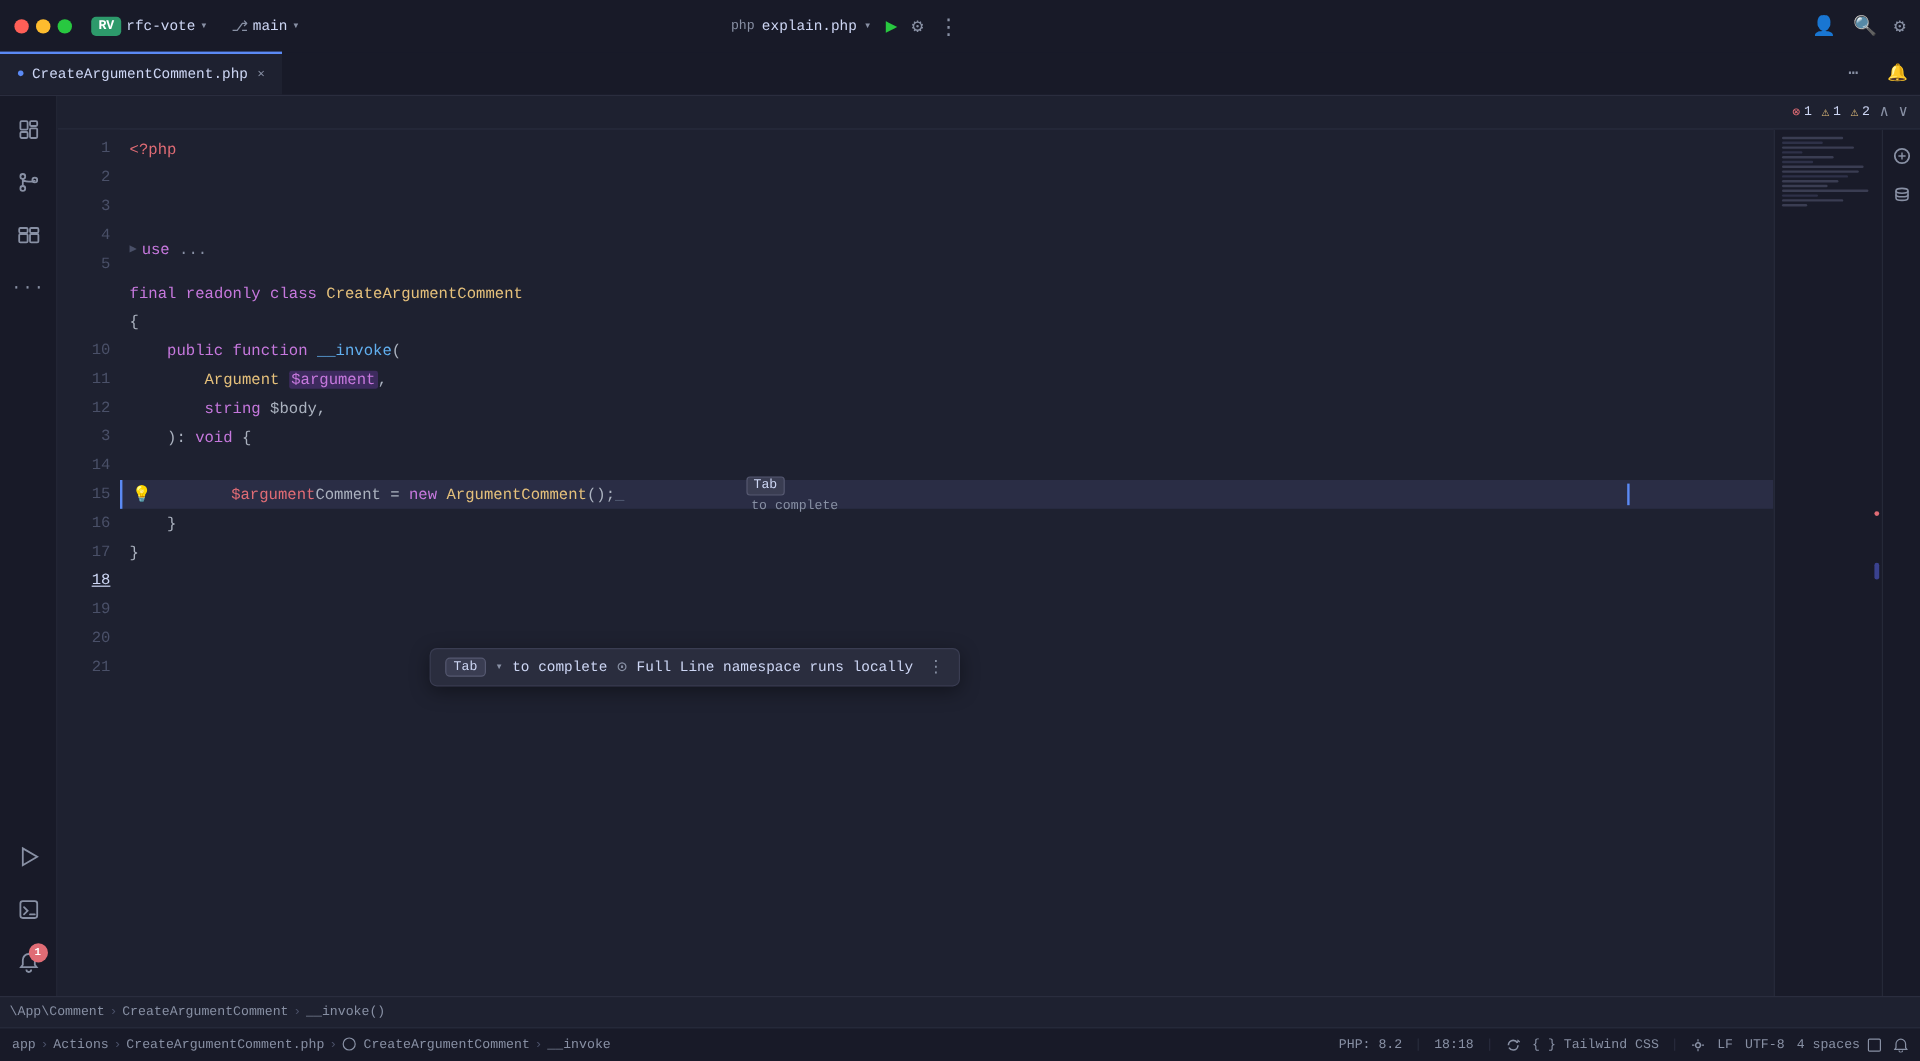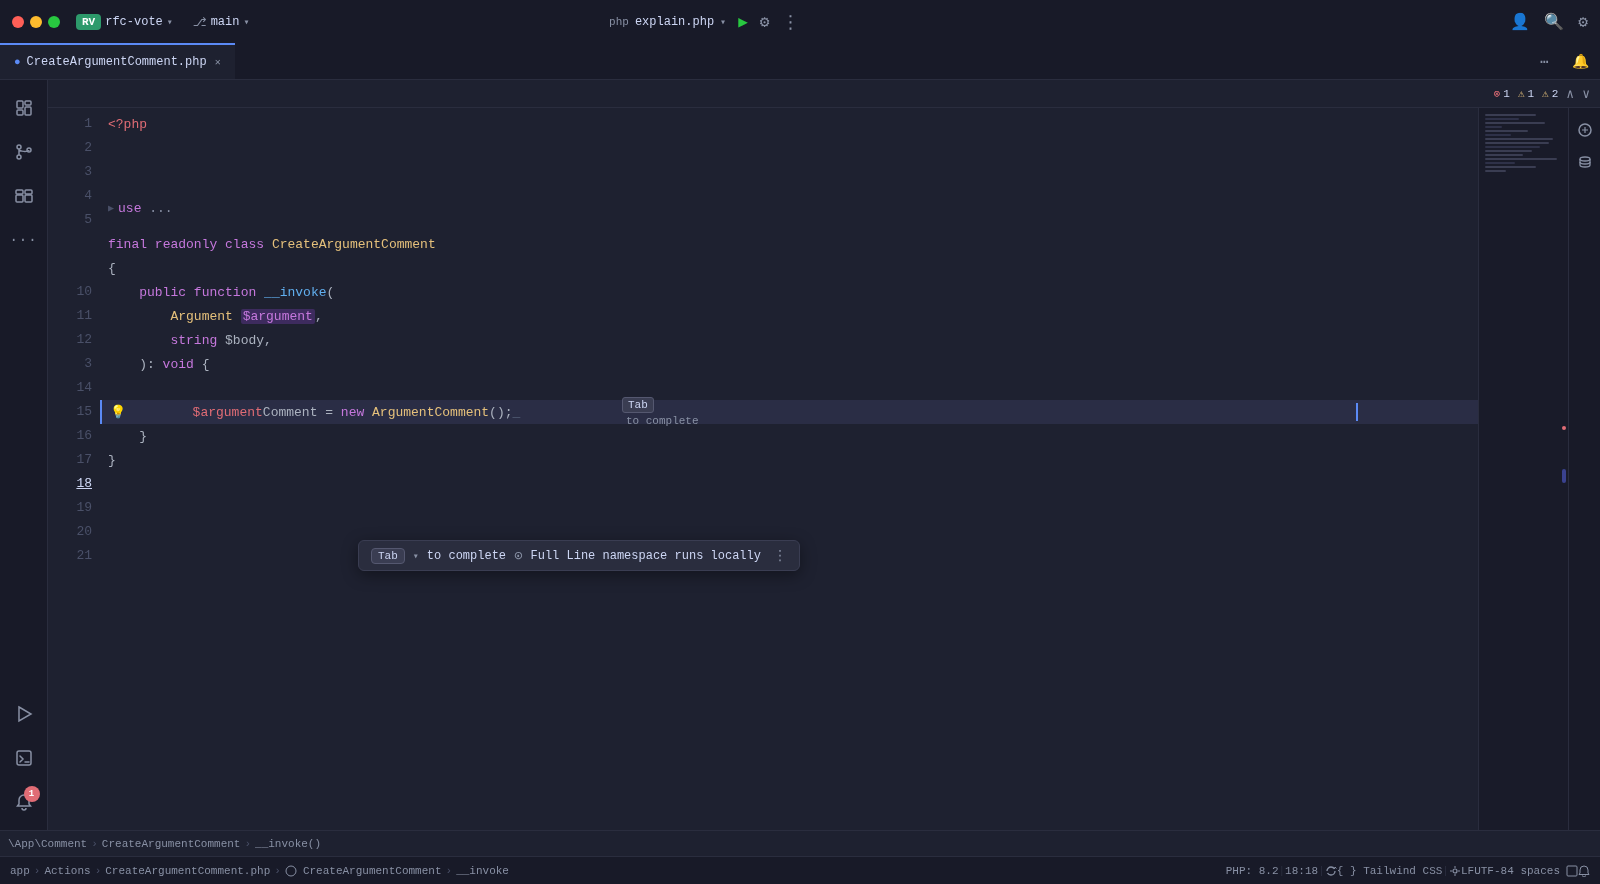--- a/index.html
+++ b/index.html
@@ -362,21 +362,21 @@
       background: #181a28;
       display: flex;
       align-items: center;
       padding: 0 10px;
       gap: 12px;
       font-size: 11px;
       color: #8890a4;
       border-top: 1px solid #2a2d3e;
     }
     .statusbar-left { display: flex; align-items: flex-start; gap: 10px; }
-    .statusbar-right { display: flex; align-items: center; margin-left: auto; justify-content: flex-end; }
+    .statusbar-right { display: flex; align-items: center; gap: 10px; margin-left: auto; justify-content: flex-end; }
     .status-item { display: flex; align-items: center; gap: 4px; cursor: pointer; }
     .status-sep { color: #2a2d3e; }
     .collapse-arrow { color: #4a5068; font-size: 10px; }
   </style>
 </head>
 <body>
 
 <div class="titlebar">
   <div class="traffic-lights">
     <div class="traffic-light tl-red"></div>

